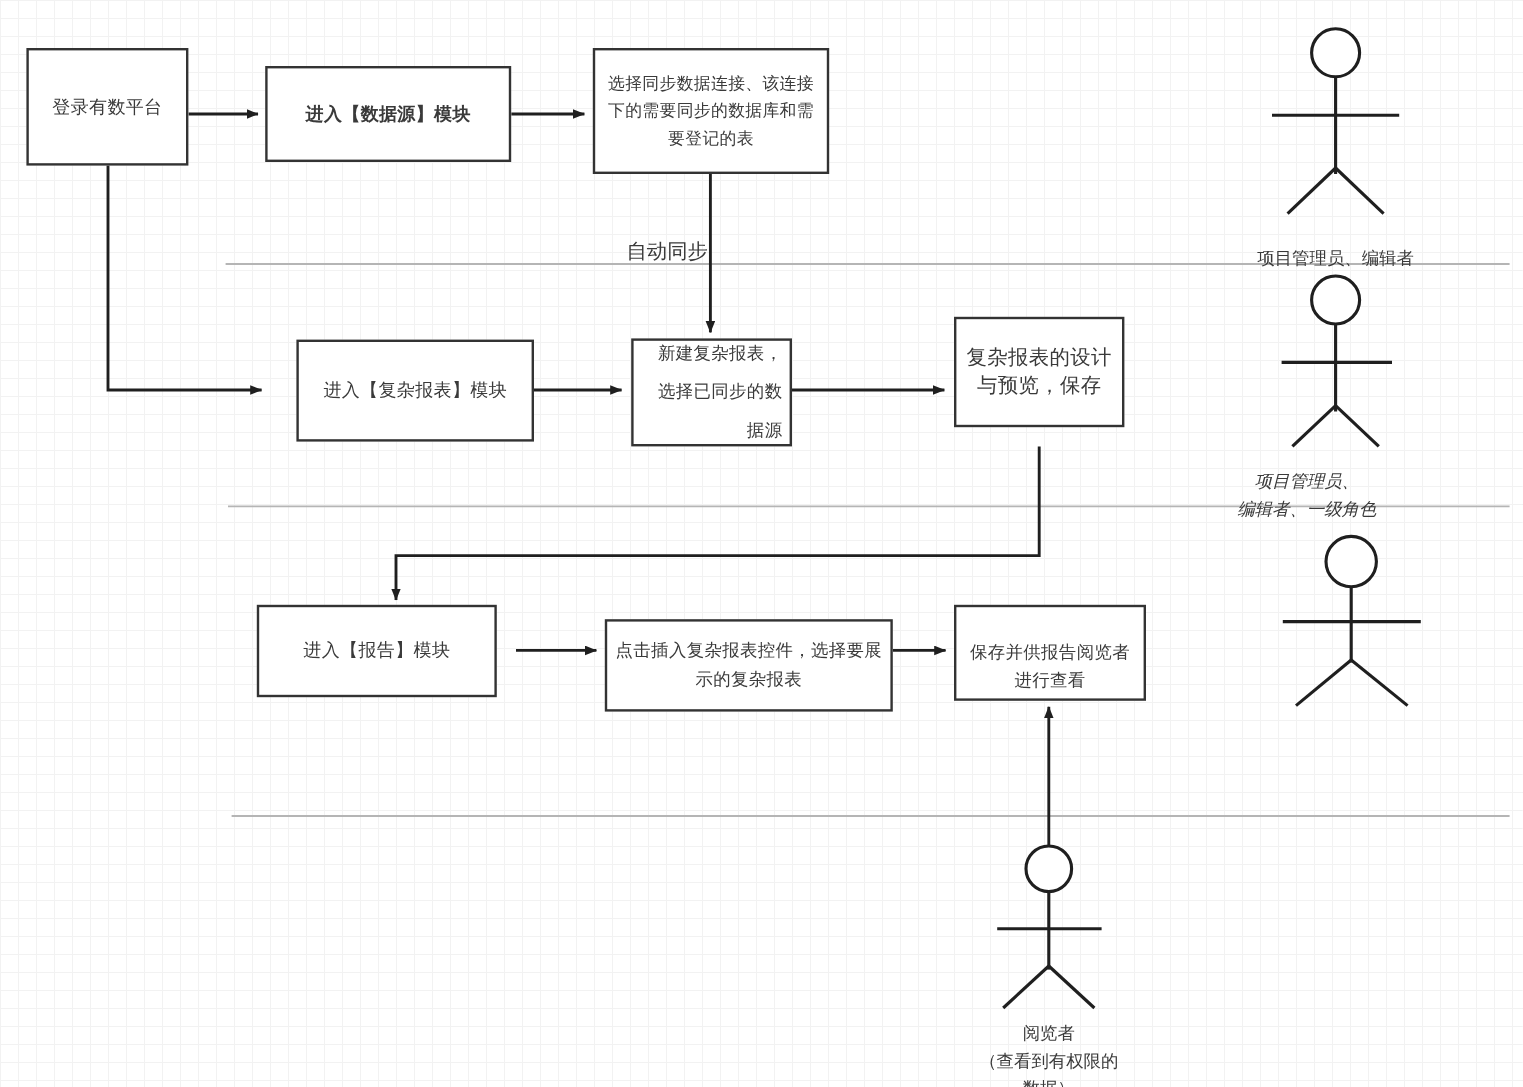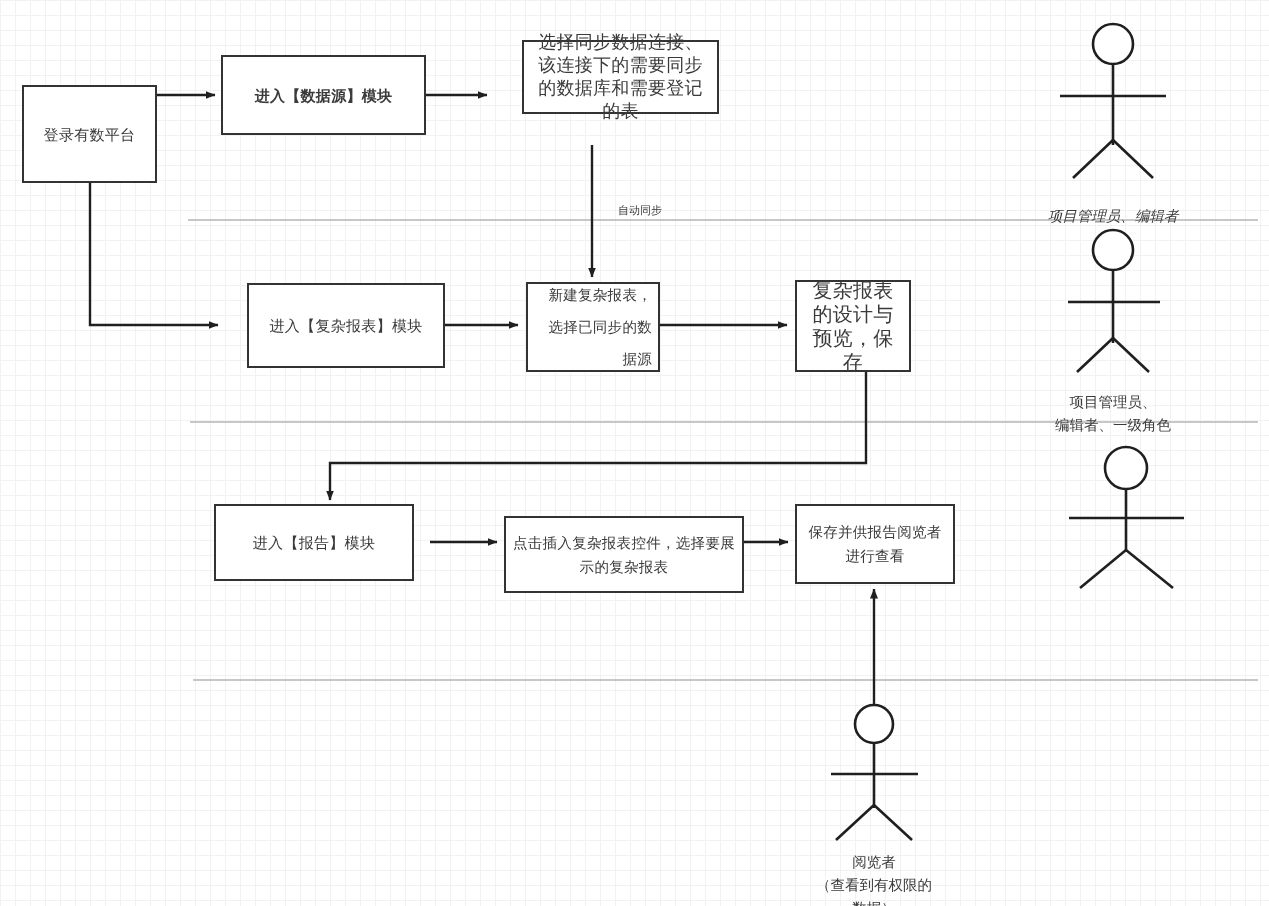--- a/index.html
+++ b/index.html
@@ -50,24 +50,24 @@
     position: absolute;
     text-align: center;
     color: #3a3a3a;
     font-size: 14.5px;
     line-height: 23px;
     white-space: pre-line;
   }
   .edge-label {
     position: absolute;
     color: #3a3a3a;
-    font-size: 11px;
+    font-size: 17px;
     line-height: 20px;
     background: transparent;
-    text-align: right;
+    text-align: left;
   }
 </style>
 </head>
 <body>
 
 <div id="canvas">
 
   <svg class="layer" viewBox="0 0 1269 906">
     <defs>
       <marker id="arrow" markerWidth="11" markerHeight="11" refX="9.5" refY="4" orient="auto" markerUnits="userSpaceOnUse">
@@ -130,65 +130,65 @@
 
     <g fill="none" stroke="#1f1f1f" stroke-width="2.6">
       <circle cx="874" cy="724" r="19" fill="#ffffff"></circle>
       <line x1="874" y1="743" x2="874" y2="808"></line>
       <line x1="831" y1="774" x2="918" y2="774"></line>
       <line x1="874" y1="805" x2="836" y2="840"></line>
       <line x1="874" y1="805" x2="912" y2="840"></line>
     </g>
   </svg>
 
-  <div class="node" style="left:22px; top:40px; width:135px; height:98px;margin-top:45px;">
+  <div class="node" style="left:22px; top:40px; width:135px; height:98px;">
     <span>登录有数平台</span>
   </div>
 
   <div class="node" style="left:221px; top:55px; width:205px; height:80px;font-weight:bold;">
     <span>进入【数据源】模块</span>
   </div>
 
-  <div class="node" style="left:494px; top:40px; width:197px; height:74px; line-height:23px; font-size:18px;margin-left:28px;">
+  <div class="node" style="left:494px; top:40px; width:197px; height:105px; line-height:23px; font-size:14px;">
     <span>选择同步数据连接、该连接下的需要同步的数据库和需要登记的表</span>
   </div>
 
   <div class="node" style="left:228px; top:283px; width:198px; height:85px;margin-left:19px;">
     <span>进入【复杂报表】模块</span>
   </div>
 
   <div class="node" style="left:526px; top:282px; width:134px; height:90px; line-height:32px; font-size:14.5px;text-align:right;">
     <span>新建复杂报表，选择已同步的数据源</span>
   </div>
 
-  <div class="node" style="left:795px; top:280px; width:116px; height:92px; line-height:24px; font-size:20px;">
+  <div class="node" style="left:795px; top:264px; width:142px; height:92px; line-height:24px; font-size:17px;">
     <span>复杂报表的设计与预览，保存</span>
   </div>
 
   <div class="node" style="left:214px; top:504px; width:200px; height:77px;">
     <span>进入【报告】模块</span>
   </div>
 
   <div class="node" style="left:504px; top:504px; width:240px; height:77px; line-height:24px; font-size:14.5px;margin-top:12px;">
     <span>点击插入复杂报表控件，选择要展示的复杂报表</span>
   </div>
 
-  <div class="node" style="left:795px; top:504px; width:160px; height:80px; line-height:24px; font-size:14.5px;">
+  <div class="node" style="left:795px; top:504px; width:160px; height:80px; line-height:24px; font-size:14.5px;align-items:flex-end;">
     <span>保存并供报告阅览者进行查看</span>
   </div>
 
   <div class="edge-label" style="left:522px; top:200px; width:140px;">
     <span>自动同步</span>
   </div>
 
-  <div class="actor-label" style="left:1013px; top:182px; width:200px;font-style:italic;">
+  <div class="actor-label" style="left:1013px; top:182px; width:200px;">
     <span>项目管理员、编辑者</span>
   </div>
 
-  <div class="actor-label" style="left:1013px; top:368px; width:200px;">
+  <div class="actor-label" style="left:989px; top:368px; width:200px;font-style:italic;">
     <span>项目管理员、
 编辑者、一级角色</span>
   </div>
 
 
   <div class="actor-label" style="left:774px; top:828px; width:200px;">
     <span>阅览者
 （查看到有权限的
 数据）</span>
   </div>

